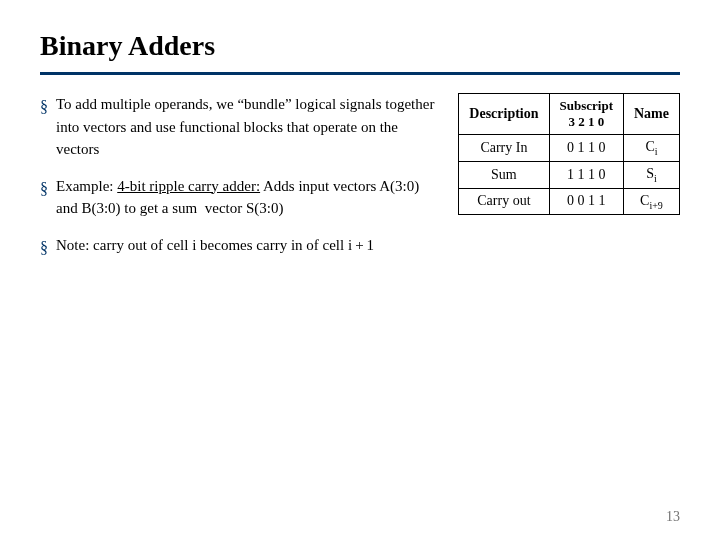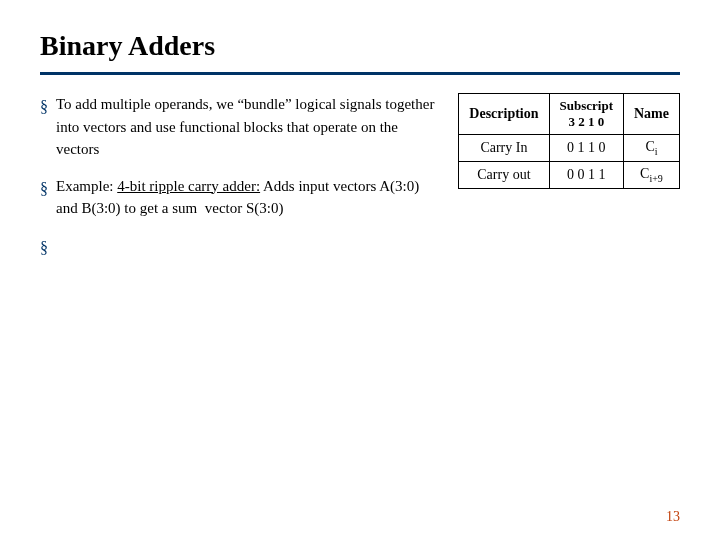--- a/index.html
+++ b/index.html
@@ -110,21 +110,21 @@
 
     .underline-cell {
       text-decoration: underline;
     }
 
     .page-number {
       position: absolute;
       bottom: 15px;
       right: 40px;
       font-size: 14px;
-      color: #c2410c;
+      color: #737373;
     }
 
     sup, sub {
       font-size: 10px;
     }
   </style>
 </head>
 <body>
 
 <div class="slide">
@@ -143,20 +143,23 @@
 
       <div class="bullet">
         <span class="bullet-icon">§</span>
         <span class="bullet-text">
           Example: <span class="underline-text">4-bit ripple carry adder:</span>  Adds input vectors A(3:​0) and B(3:​0) to get a sum&nbsp; vector S(3:​0)
         </span>
       </div>
 
       <div class="bullet">
         <span class="bullet-icon">§</span>
+        <span class="bullet-text">
+          Note: carry out of cell i becomes carry in of cell i + 1
+        </span>
       </div>
 
     </div>
 
     <div class="table-wrapper">
       <table>
         <thead>
           <tr>
             <th>Description</th>
             <th>
@@ -165,20 +168,25 @@
             <th>Name</th>
           </tr>
         </thead>
         <tbody>
           <tr>
             <td>Carry In</td>
             <td>0 1 1 0</td>
             <td>C<sub>i</sub></td>
           </tr>
           <tr>
+            <td>Sum</td>
+            <td>1 1 1 0</td>
+            <td>S<sub>i</sub></td>
+          </tr>
+          <tr>
             <td>Carry out</td>
             <td>0 0 1 1</td>
             <td>C<sub>i+9</sub></td>
           </tr>
         </tbody>
       </table>
     </div>
   </div>
 
   <div class="page-number">13</div>

